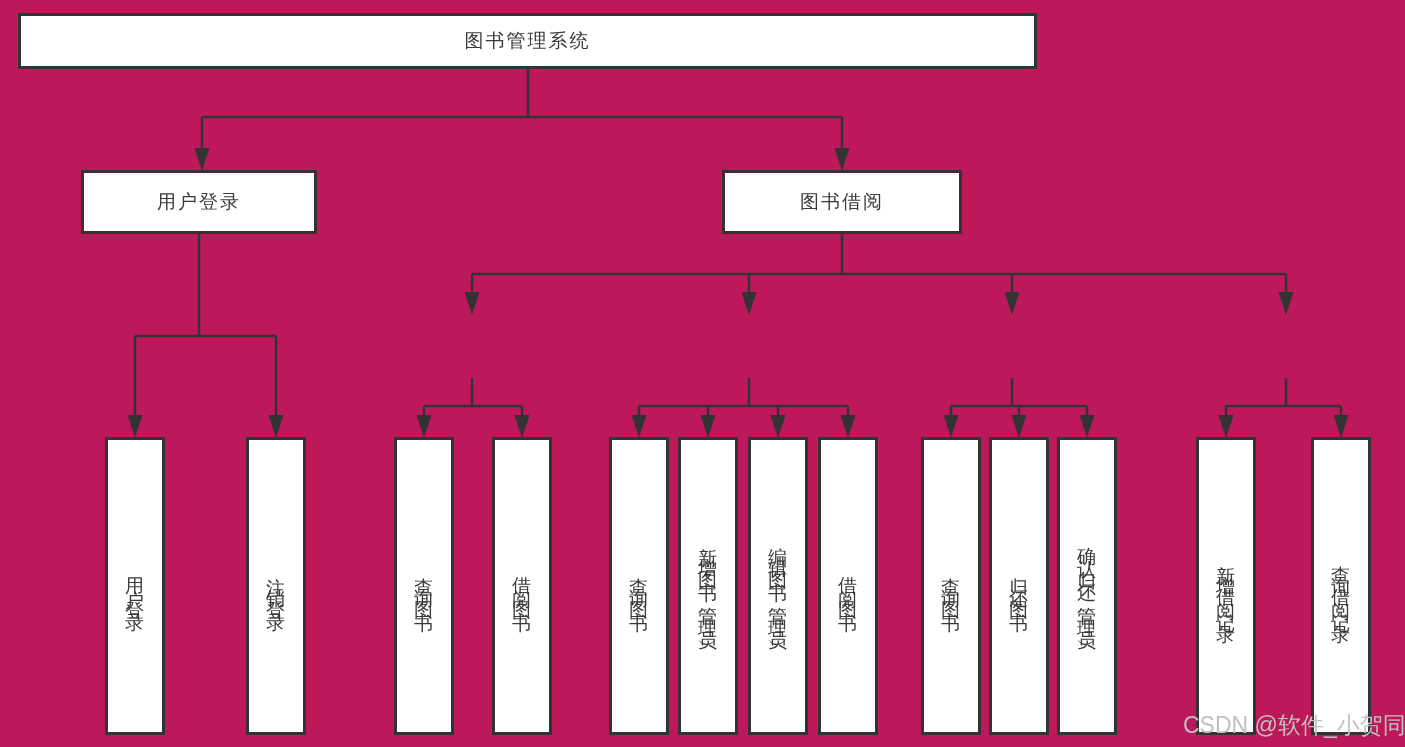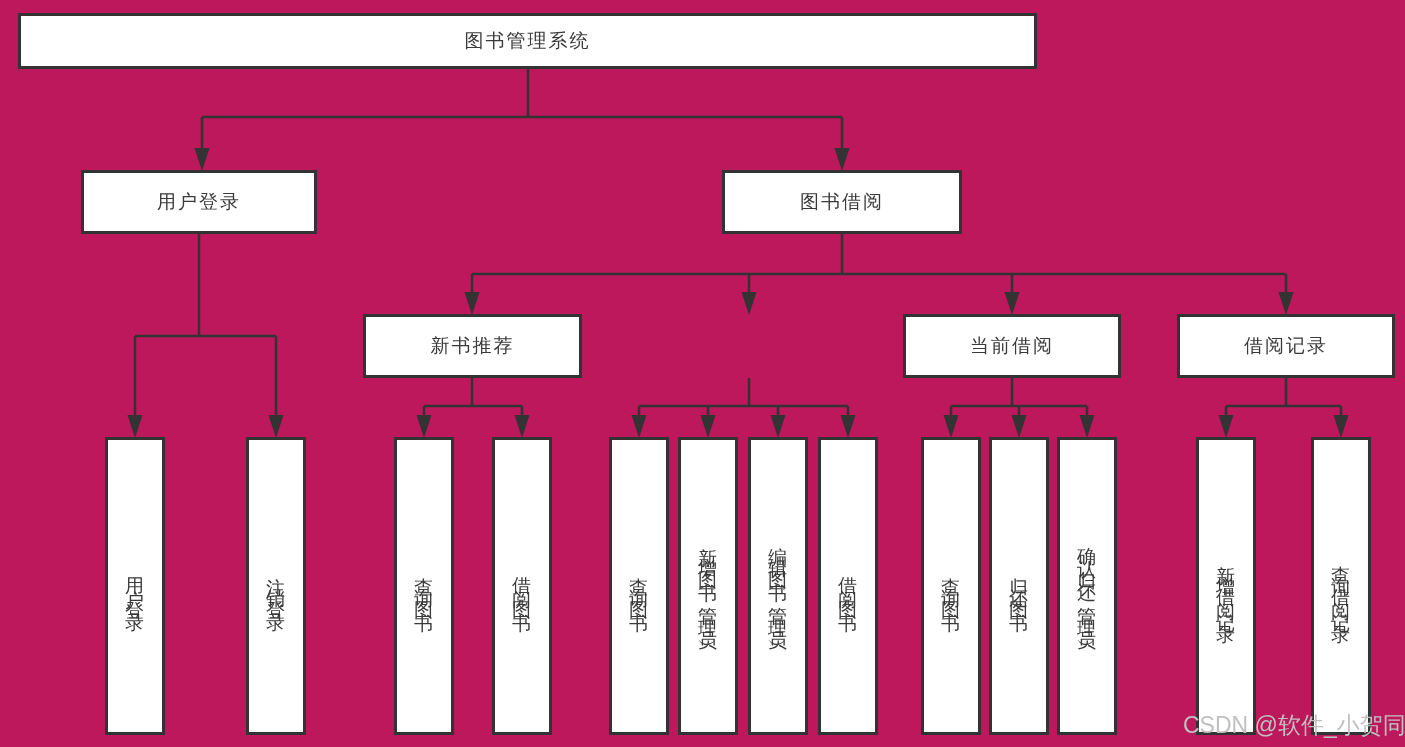--- a/index.html
+++ b/index.html
@@ -93,29 +93,20 @@
     <span>图书管理系统</span>
   </div>
 
   <div class="node h" style="left:81px;top:170px;width:236px;height:64px">
     <span>用户登录</span>
   </div>
   <div class="node h" style="left:722px;top:170px;width:240px;height:64px">
     <span>图书借阅</span>
   </div>
 
-  <div class="node h" style="left:363px;top:314px;width:219px;height:64px">
-    <span>新书推荐</span>
-  </div>
-  <div class="node h" style="left:903px;top:314px;width:218px;height:64px">
-    <span>当前借阅</span>
-  </div>
-  <div class="node h" style="left:1177px;top:314px;width:218px;height:64px">
-    <span>借阅记录</span>
-  </div>
 
   <div class="node v" style="left:105px;top:437px;width:60px;height:298px">
     <span>用户登录</span>
   </div>
   <div class="node v" style="left:246px;top:437px;width:60px;height:298px">
     <span>注销登录</span>
   </div>
 
   <div class="node v" style="left:394px;top:437px;width:60px;height:298px">
     <span>查询图书</span>

